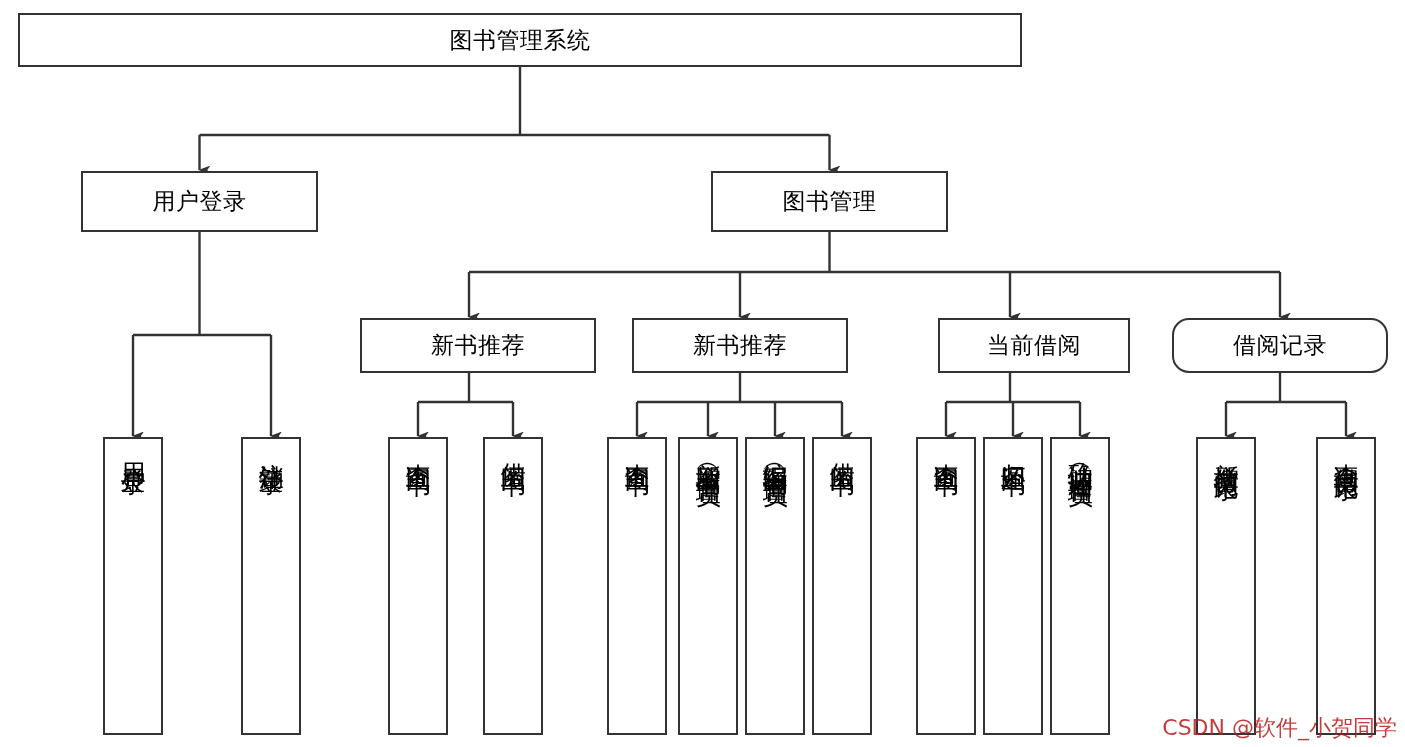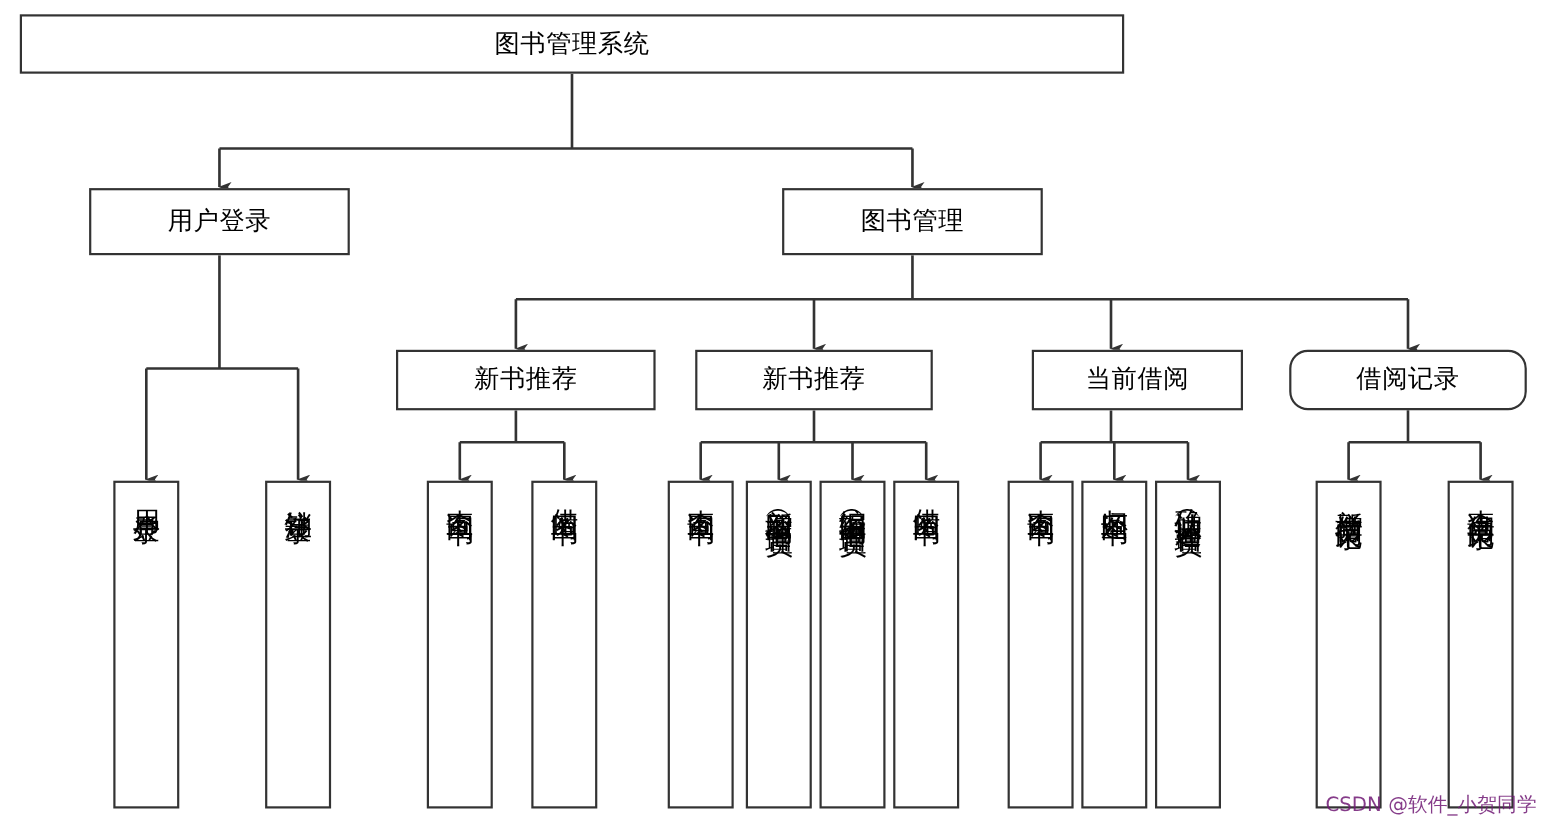--- a/index.html
+++ b/index.html
@@ -54,22 +54,22 @@
     writing-mode: vertical-rl;
     text-orientation: upright;
     font-size: 25px;
     letter-spacing: 3px;
     line-height: 1.1;
   }
   #watermark {
     position: absolute;
     right: 8px;
     bottom: 4px;
-    font-size: 18px;
-    color: #701a75;
+    font-size: 22px;
+    color: #b91c1c;
     opacity: 0.85;
     z-index: 5;
     white-space: nowrap;
     font-family: "DejaVu Sans", "Liberation Sans", sans-serif;
   }
 </style>
 </head>
 <body>
 
 <div id="diagram-root">

